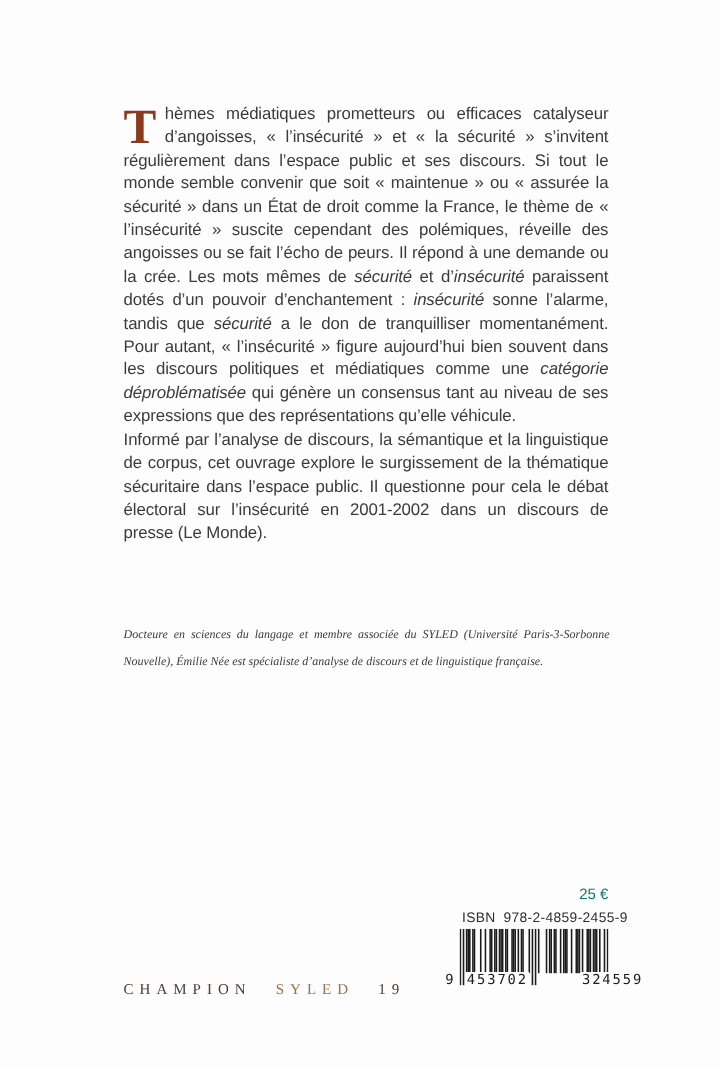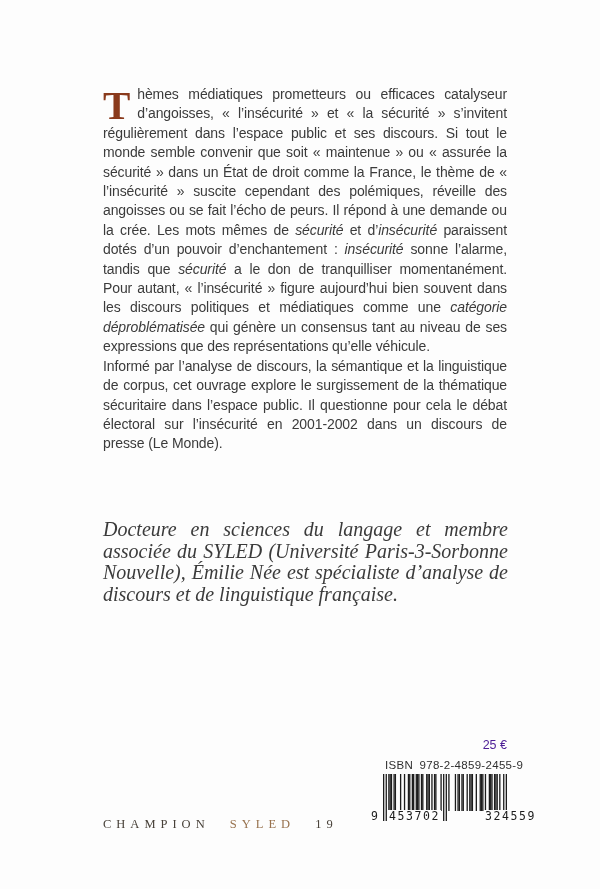--- a/index.html
+++ b/index.html
@@ -33,29 +33,29 @@
     font-weight:bold;
     font-size:41px;line-height:34px;
     color:var(--dropcap);
     margin:3px 7px 0 0;
   }
   
   .bio{
     position:absolute;left:103px;top:519px;width:405px;
     font-family:"Liberation Serif",serif;
     font-style:italic;
-    font-size:20px;line-height:21.5px;
+    font-size:10px;line-height:21.5px;
     color:var(--body-color);
     text-align:justify;
   }
   
   .price{
     position:absolute;left:383px;top:738px;width:124px;
     text-align:right;
-    font-size:12.5px;color:#4c1d95;
+    font-size:12.5px;color:#0f766e;
   }
   
   .isbn{
     position:absolute;left:385px;top:759px;
     font-size:11.5px;letter-spacing:0.3px;word-spacing:3px;
     color:#2f2f2f;white-space:nowrap;
   }
   
   .barcode{
     position:absolute;left:383px;top:774px;width:124px;height:52px;

